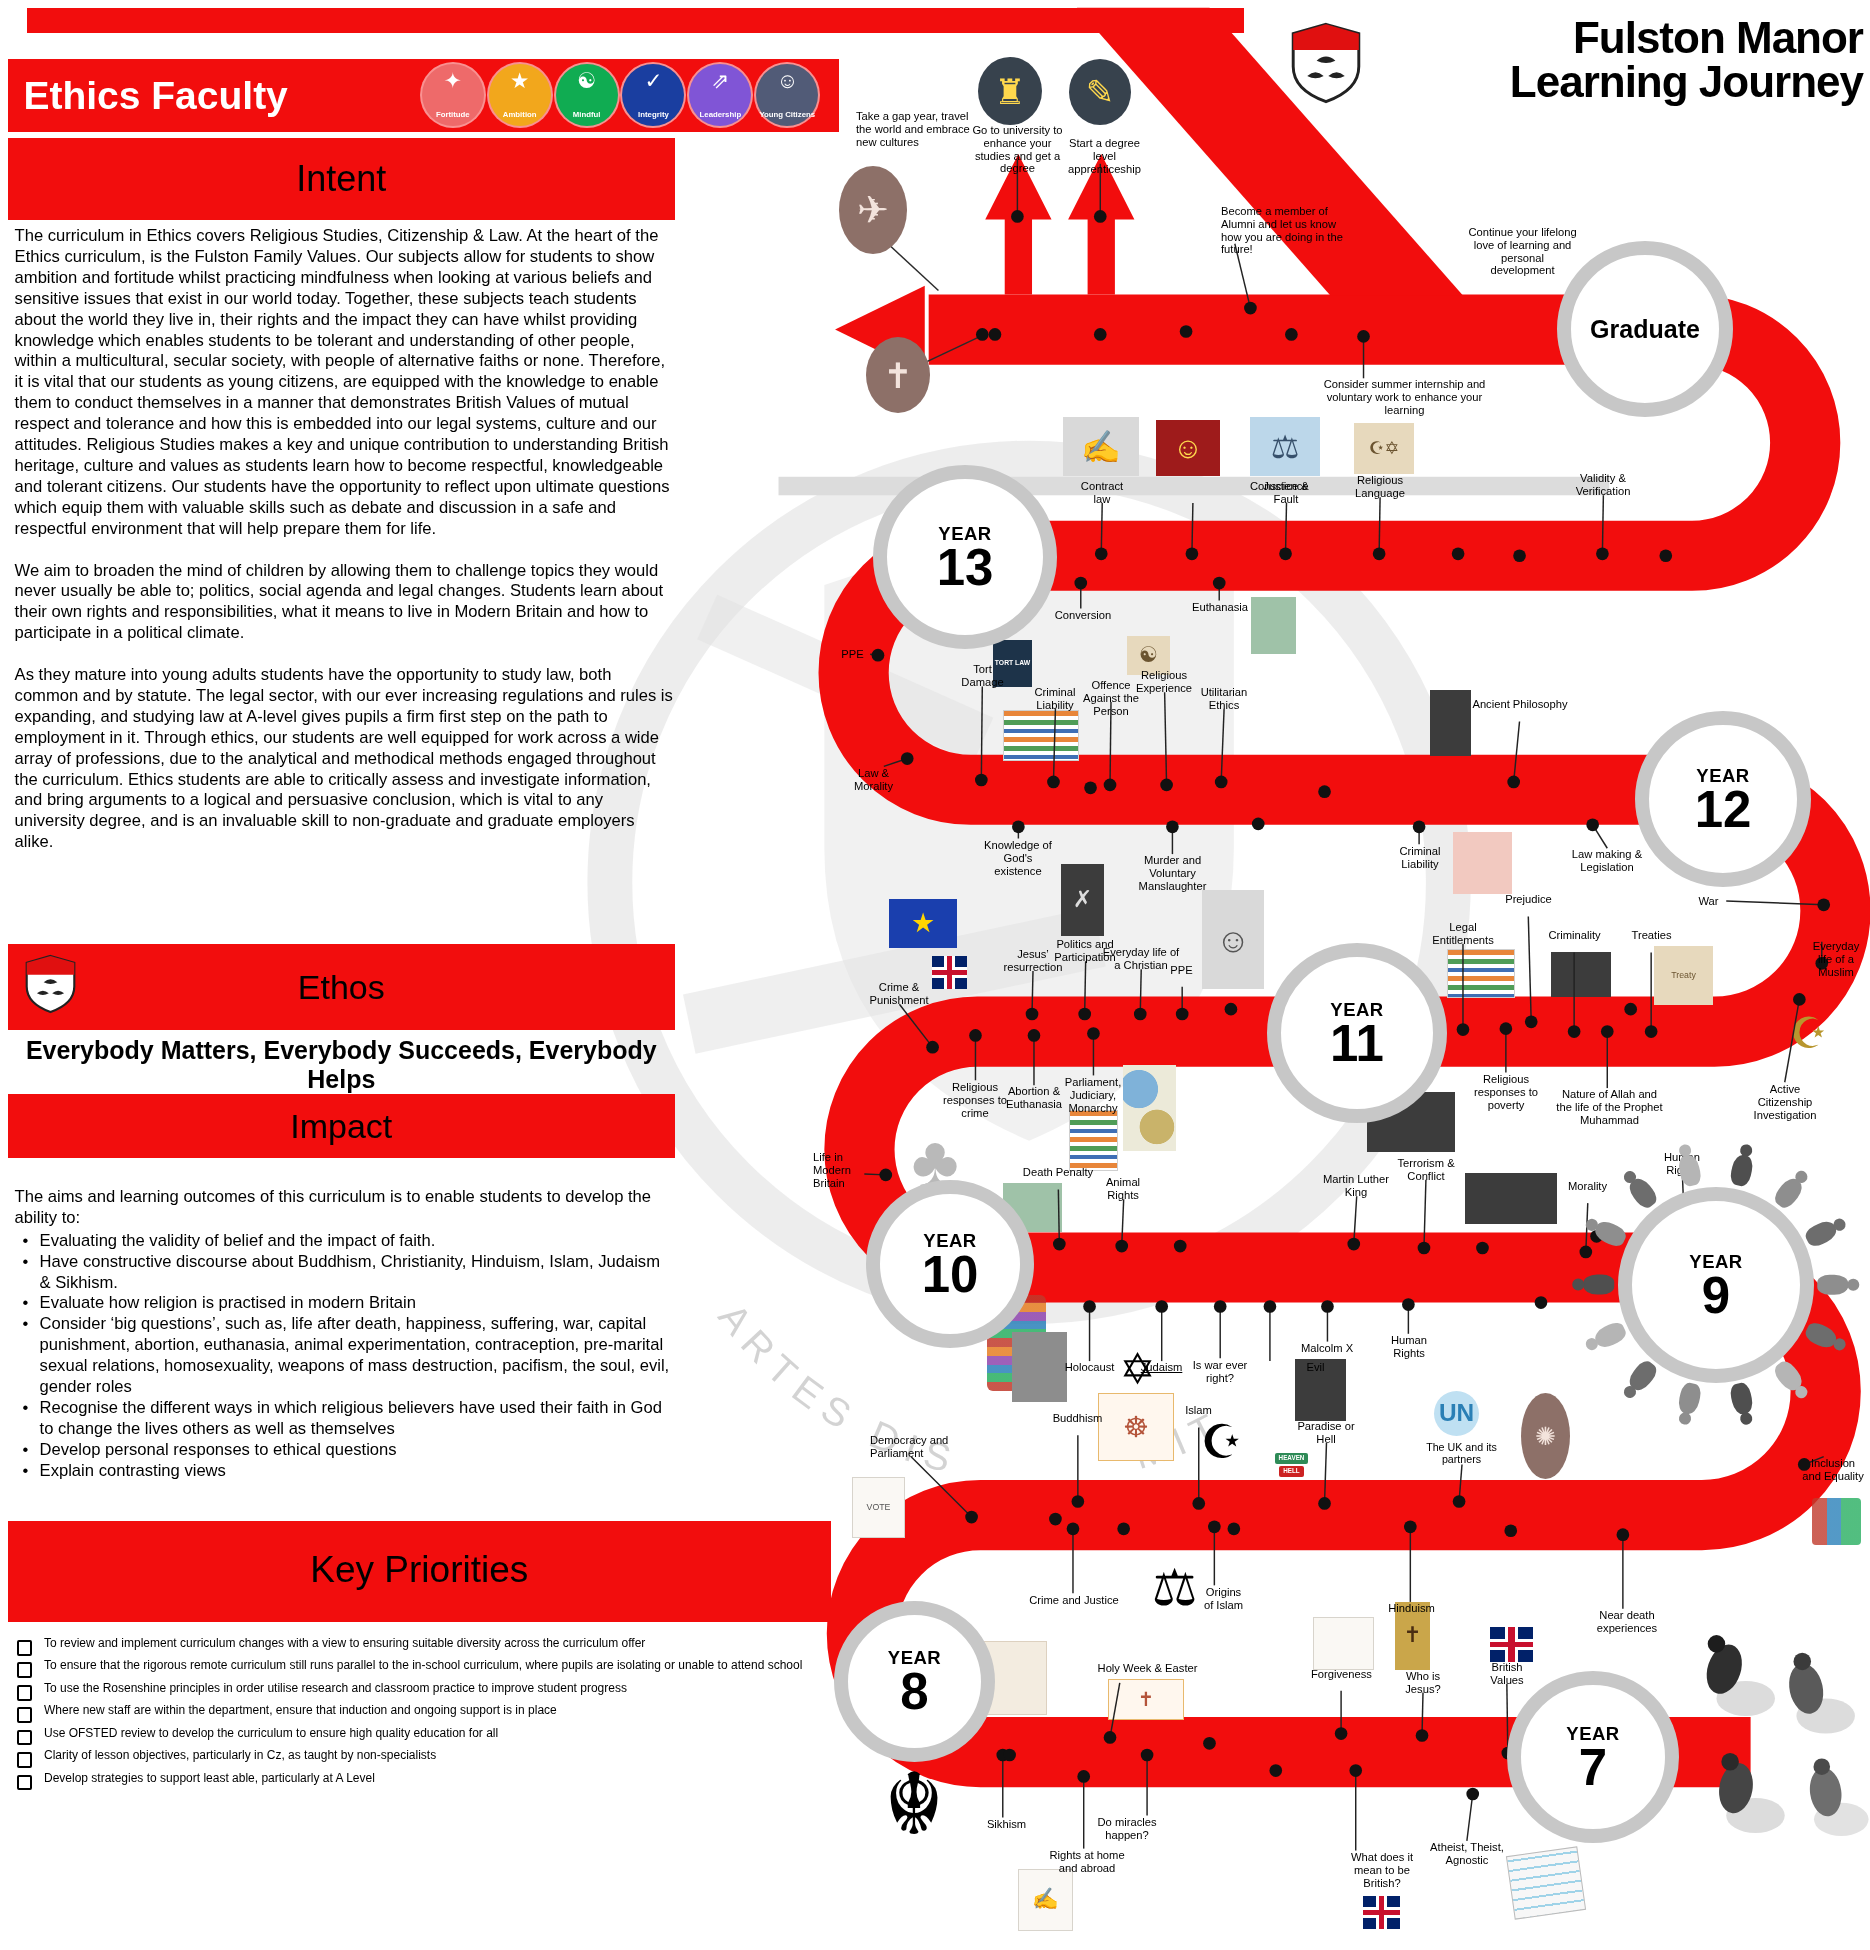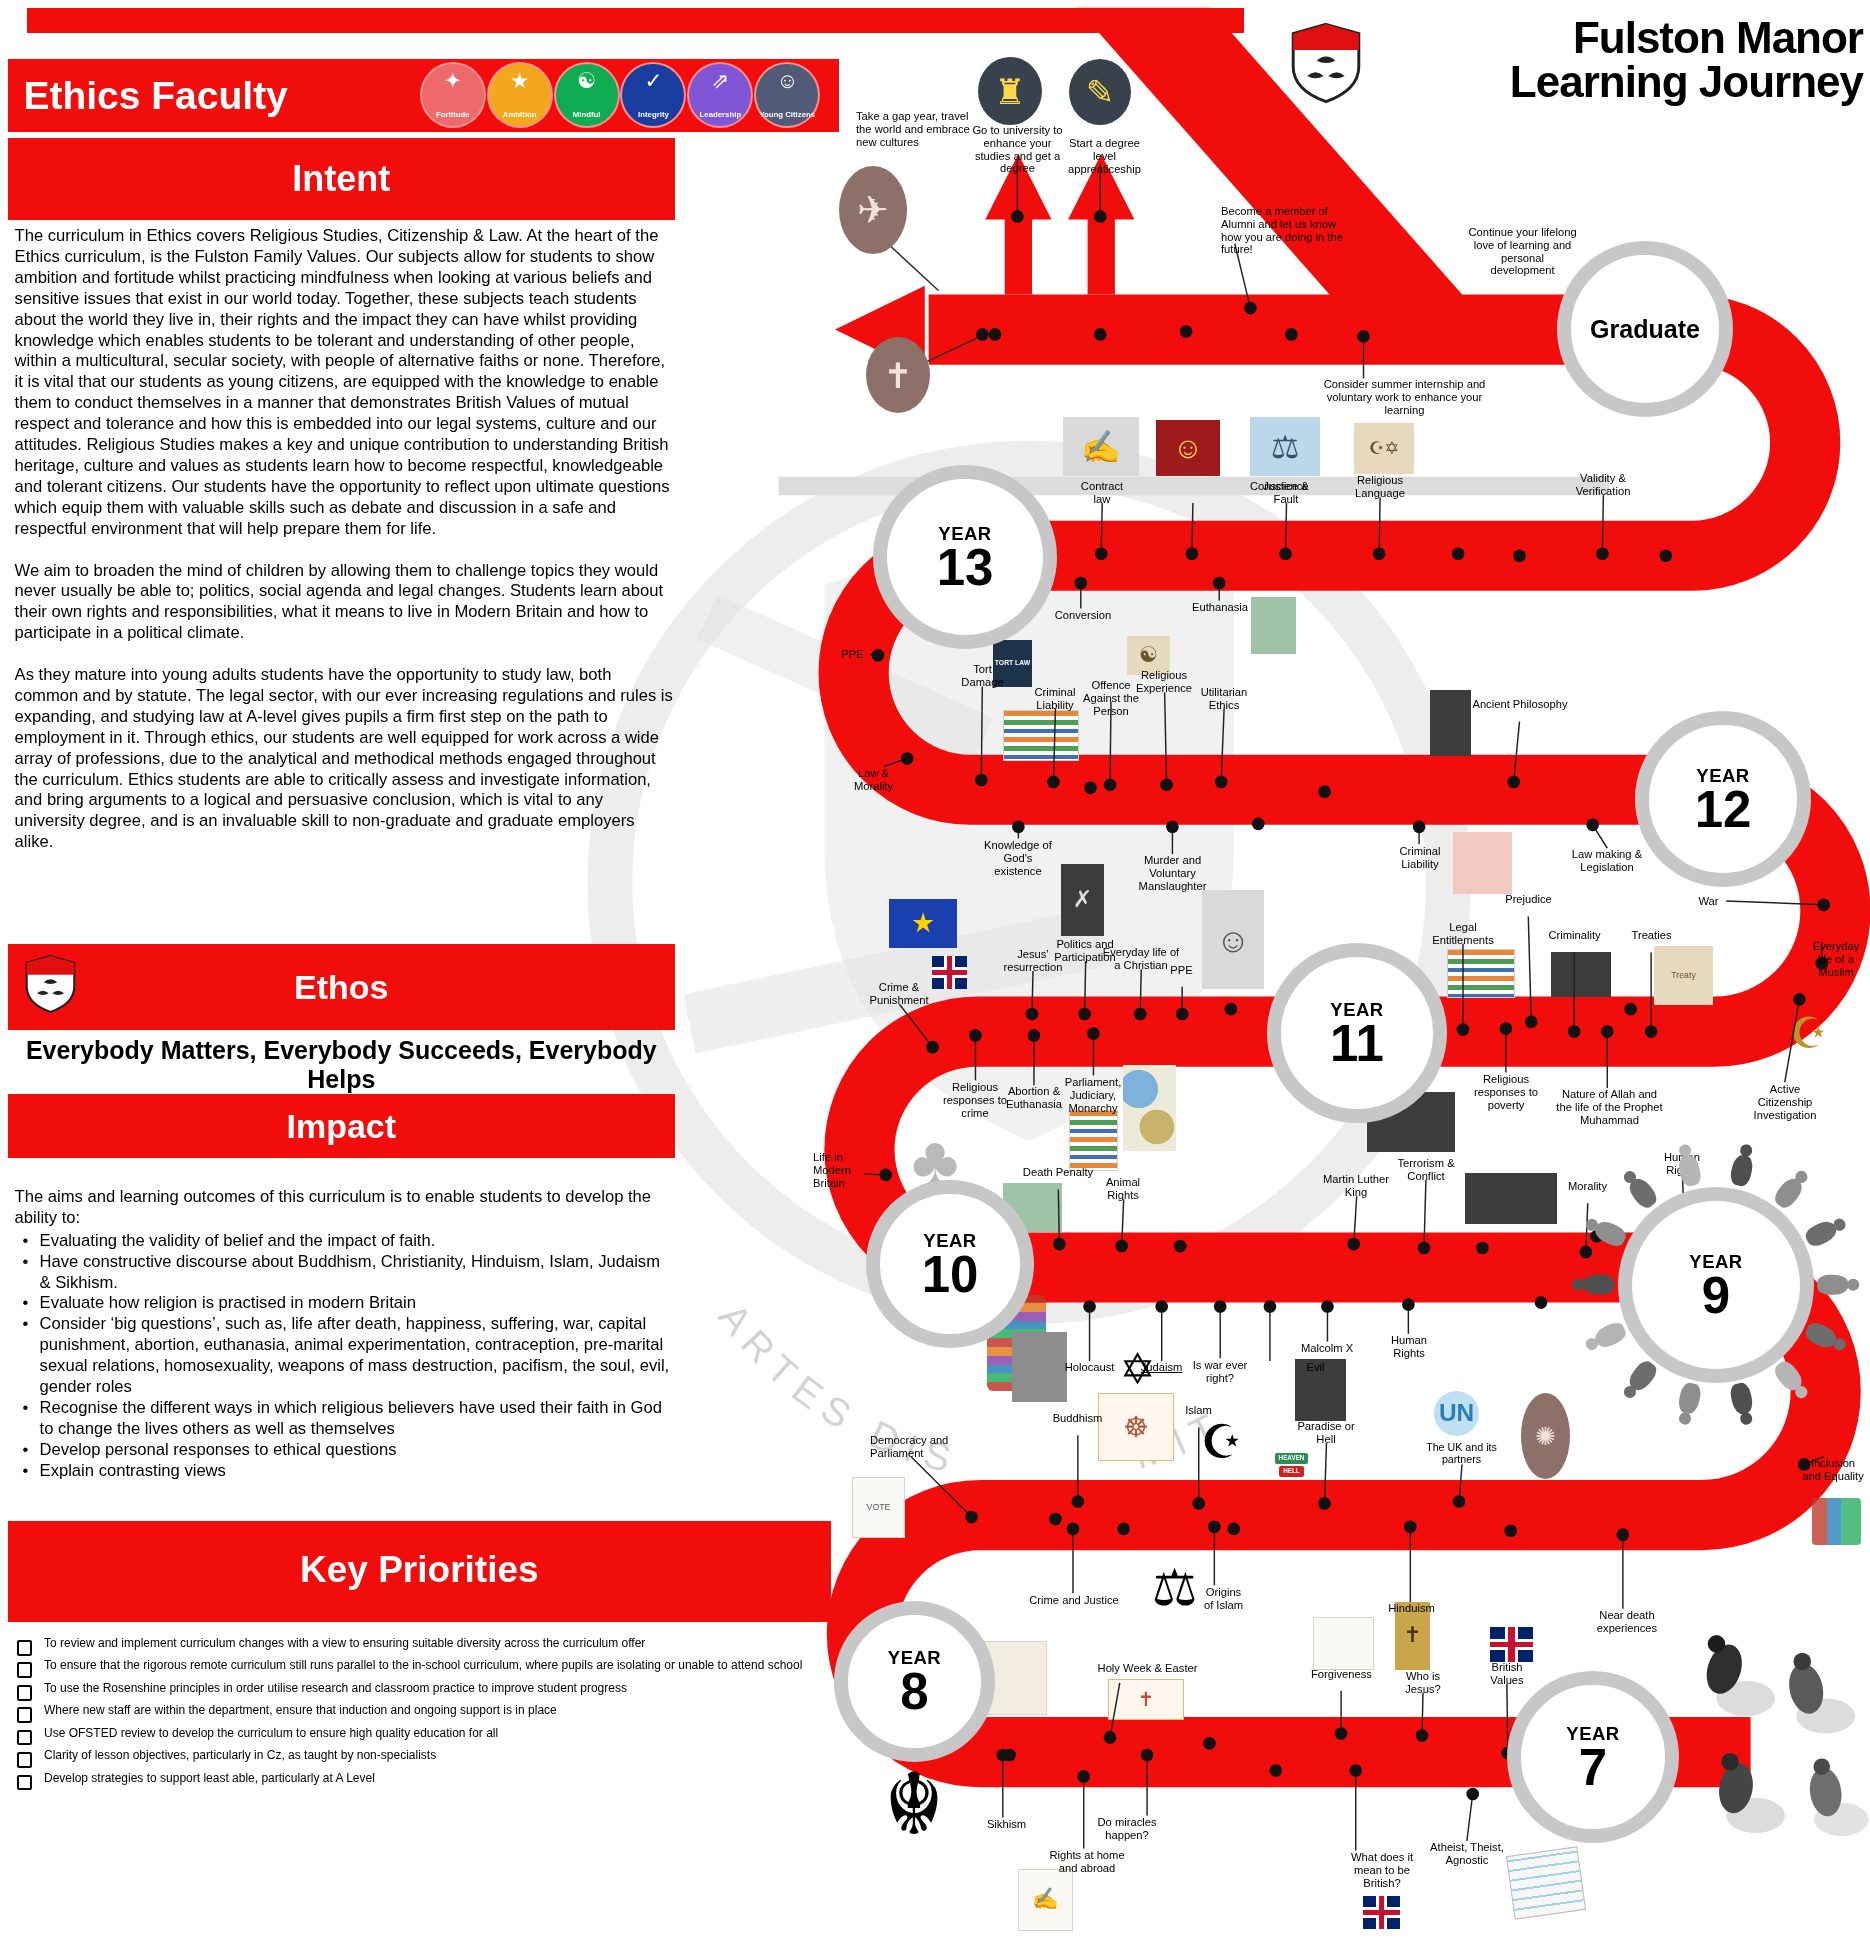--- a/index.html
+++ b/index.html
@@ -8,21 +8,21 @@
   svg.layer{position:absolute;left:0;top:0;z-index:1;}
   svg#conn{z-index:5;pointer-events:none;}
   .topstrip{position:absolute;left:27px;top:7.8px;width:1217px;height:25px;background:#f20d0d;z-index:2;}
   .banner{position:absolute;background:#f20d0d;text-align:center;z-index:5;}
   #hdr{left:7.8px;top:59px;width:831px;height:73px;}
   #hdr .ttl{position:absolute;left:15.6px;top:0;line-height:73px;font-size:39px;font-weight:700;color:#fff;}
   #badges{position:absolute;left:414px;top:4.9px;display:flex;gap:4.9px;}
   .badge-c{width:62px;height:62px;border-radius:50%;display:flex;flex-direction:column;align-items:center;justify-content:center;color:#fff;box-shadow:0 0 0 2px rgba(255,255,255,.55);}
   .badge-g{font-size:21.5px;line-height:1;}
   .badge-l{font-size:7.8px;font-weight:700;margin-top:18px;white-space:nowrap;}
-  .bigtitle{position:absolute;font-weight:700;color:#ffffff;}
+  .bigtitle{position:absolute;font-weight:400;color:#000000;}
   #intentB{left:7.8px;top:138px;width:667px;height:82px;}
   #intentB .bigtitle{width:100%;line-height:82px;font-size:36px;}
   #ethosB{left:7.8px;top:944px;width:667px;height:86px;}
   #ethosB .bigtitle{width:100%;line-height:86px;font-size:34px;}
   #impactB{left:7.8px;top:1094px;width:667px;height:64px;}
   #impactB .bigtitle{width:100%;line-height:64px;font-size:34px;}
   #kpB{left:7.8px;top:1521px;width:823px;height:101px;}
   #kpB .bigtitle{width:100%;line-height:98px;font-size:37px;}
   .body-txt{position:absolute;font-size:16.6px;line-height:1.26;z-index:5;white-space:pre-line;text-align:left;}
   #intent-txt{left:14.6px;top:226px;width:659px;}

